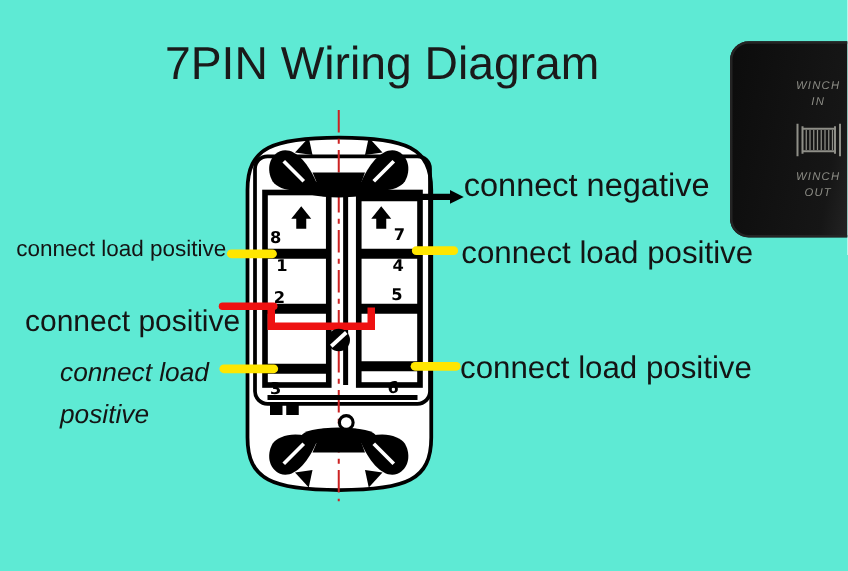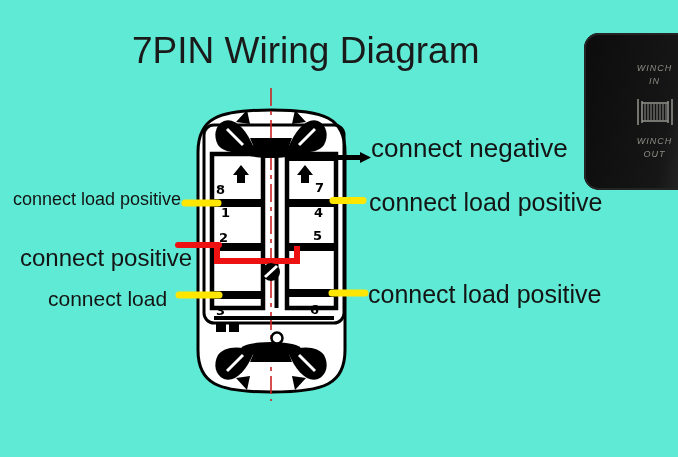--- a/index.html
+++ b/index.html
@@ -5,21 +5,21 @@
   html,body{margin:0;padding:0;background:#ffffff;}
   .page{position:relative;width:678px;height:457px;background:#5eead4;overflow:hidden;
         font-family:"Liberation Sans",sans-serif;color:#111;}
   .title{position:absolute;left:132px;top:30px;width:400px;font-size:37px;
          color:#1a1a1a;white-space:nowrap;}
   .lbl{position:absolute;white-space:nowrap;color:#141414;line-height:1.1;}
   .lbl-negative{left:371px;top:134px;font-size:26px;}
   .lbl-load-top-right{left:369px;top:189px;font-size:25px;}
   .lbl-load-top-left{left:13px;top:190px;font-size:18px;}
   .lbl-positive{left:20px;top:225px;font-size:24px;margin-top:20px;}
-  .lbl-load-bottom-left{left:48px;top:283px;font-size:21px;line-height:1.55;white-space:normal;width:140px;}
+  .lbl-load-bottom-left{left:48px;top:283px;font-size:21px;line-height:1.55;white-space:normal;width:140px;font-style:italic;}
   .lbl-load-bottom-right{left:368px;top:281px;font-size:25px;}
   .note{position:absolute;left:6px;top:399px;font-size:21px;color:#101010;line-height:1.3;}
   .note .l2{padding-left:6px;}
   .diagram-svg{position:absolute;left:0;top:0;width:678px;height:457px;}
 
   
   .rocker{position:absolute;left:584px;top:33px;width:85px;height:157px;
           background:linear-gradient(100deg,#0c0c0c 0%,#161616 70%,#2b2b2b 96%);
           border-radius:15px;display:flex;flex-direction:column;align-items:center;
           justify-content:center;gap:7px;box-shadow:0 0 0 2px #242424 inset;padding-left:28px;}
@@ -155,17 +155,18 @@
       <text x="310" y="314">6</text>
     </g>
   </svg>
 
   <div class="lbl lbl-negative">connect negative</div>
   <div class="lbl lbl-load-top-left">connect load positive</div>
   <div class="lbl lbl-load-top-right">connect load positive</div>
   <div class="lbl lbl-positive">connect positive</div>
   <div class="lbl lbl-load-bottom-left">
     <span>connect load</span><br>
+    <span>positive</span>
   </div>
   <div class="lbl lbl-load-bottom-right">connect load positive</div>
 
 
 </div>
 
 </body></html>

